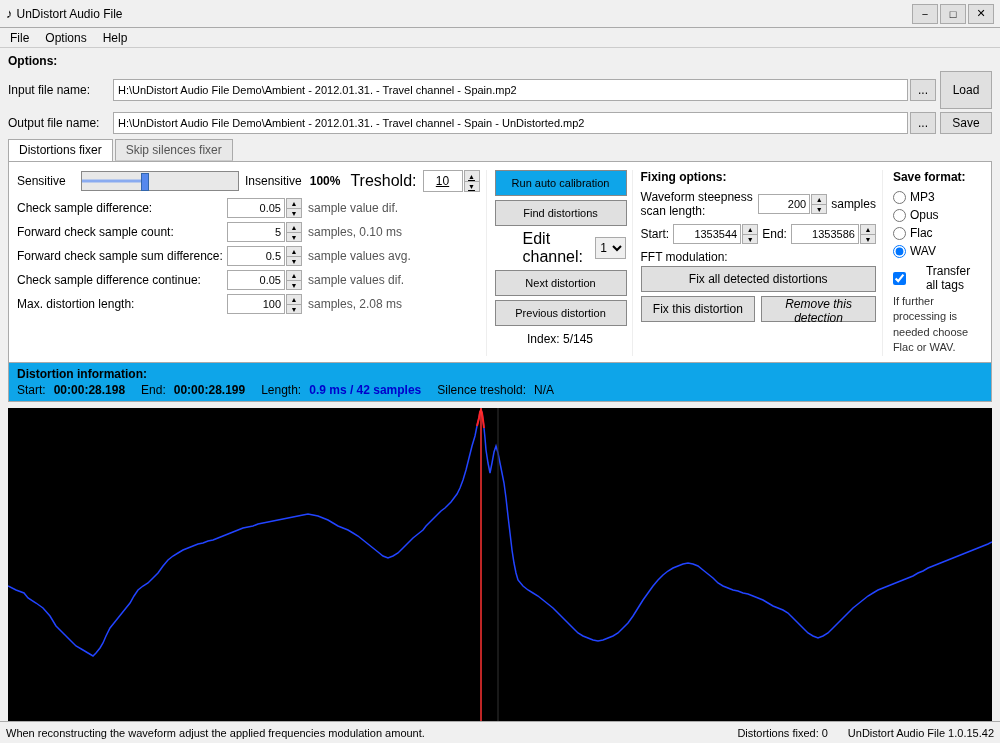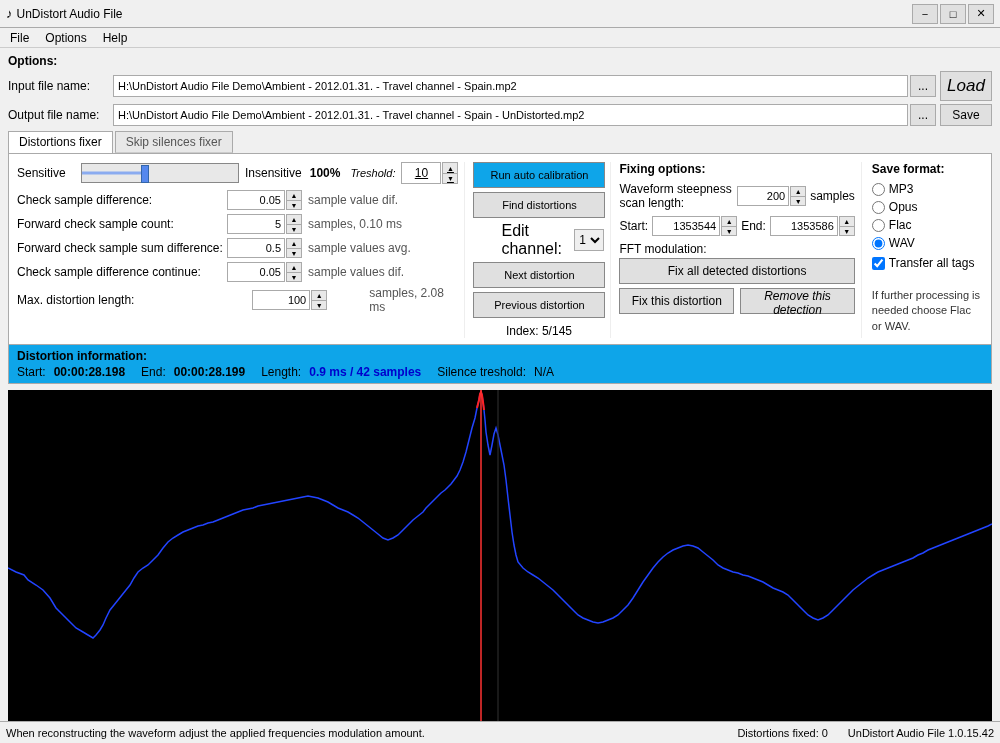--- a/index.html
+++ b/index.html
@@ -26,21 +26,21 @@
 </div>
 
 <div style="padding:6px 8px; background:#f0f0f0;">
 
   <div style="font-size:12px; font-weight:bold; margin-bottom:3px;">Options:</div>
 
   <div style="display:flex; align-items:center; margin-bottom:3px;">
     <span style="width:105px; font-size:12px;">Input file name:</span>
     <input type="text" style="flex: 1 1 0%; height: 22px; border: 1px solid rgb(170, 170, 170); padding: 1px 4px; font-size: 11px; background: white;" value="H:\UnDistort Audio File Demo\Ambient - 2012.01.31. - Travel channel - Spain.mp2">
     <button style="width:26px;height:22px;background:#e0e0e0;border:1px solid #aaa;margin-left:2px;cursor:pointer;font-size:12px;">...</button>
-    <button style="width:52px;height:30px;background:#e0e0e0;border:1px solid #aaa;margin-left:4px;cursor:pointer;font-size:17px;font-style:italic;">Load</button>
+    <button style="width:52px;height:38px;background:#e0e0e0;border:1px solid #aaa;margin-left:4px;cursor:pointer;font-size:12px;">Load</button>
   </div>
 
   <div style="display:flex; align-items:center; margin-bottom:5px;">
     <span style="width:105px; font-size:12px;">Output file name:</span>
     <input type="text" style="flex: 1 1 0%; height: 22px; border: 1px solid rgb(170, 170, 170); padding: 1px 4px; font-size: 11px; background: white;" value="H:\UnDistort Audio File Demo\Ambient - 2012.01.31. - Travel channel - Spain - UnDistorted.mp2">
     <button style="width:26px;height:22px;background:#e0e0e0;border:1px solid #aaa;margin-left:2px;cursor:pointer;font-size:12px;">...</button>
     <button style="width:52px;height:22px;background:#e0e0e0;border:1px solid #aaa;margin-left:4px;cursor:pointer;font-size:12px;">Save</button>
   </div>
 
   <div style="display:flex;">
@@ -53,21 +53,21 @@
     <div style="flex:1;">
 
       <div style="display:flex; align-items:center; margin-bottom:6px; gap:6px;">
         <span style="width:58px; font-size:12px;">Sensitive</span>
         <div style="width:158px; height:20px; border:1px solid #888; background:#e8e8e8; position:relative; display:inline-block;">
           <div style="height:3px; background:#8aabf0; width:40%; position:absolute; top:50%; transform:translateY(-50%);"></div>
           <div style="width:8px; height:18px; background:#5588ee; border:1px solid #3366aa; position:absolute; left:38%; top:1px; cursor:pointer;"></div>
         </div>
         <span style="font-size:12px;">Insensitive</span>
         <span style="font-size:12px; font-weight:bold; margin-left:2px;">100%</span>
-        <span style="font-size:11px; margin-left:4px;font-style:italic;">Treshold:</span>
+        <span style="font-size:16px; margin-left:4px;">Treshold:</span>
         <div style="display:flex; align-items:center;text-decoration:underline;">
           <input type="text" style="width: 40px; height: 22px; border: 1px solid rgb(170, 170, 170); text-align: center; font-size: 12px;" value="10">
           <div style="display:flex; flex-direction:column; margin-left:1px;">
             <button style="width:16px;height:11px;background:#e8e8e8;border:1px solid #aaa;border-bottom:none;cursor:pointer;font-size:7px;line-height:1;padding:0;display:flex;align-items:center;justify-content:center;">▲</button>
             <button style="width:16px;height:11px;background:#e8e8e8;border:1px solid #aaa;cursor:pointer;font-size:7px;line-height:1;padding:0;display:flex;align-items:center;justify-content:center;">▼</button>
           </div>
         </div>
       </div>
 
       <div style="display:flex; align-items:center; margin-bottom:4px;">
@@ -111,21 +111,21 @@
         <div style="display:flex; align-items:center;">
           <input type="text" style="width: 58px; height: 20px; border: 1px solid rgb(170, 170, 170); padding: 1px 3px; font-size: 11px; text-align: right;" value="0.05">
           <div style="display:flex;flex-direction:column;margin-left:1px;">
             <button style="width:16px;height:10px;background:#e8e8e8;border:1px solid #aaa;border-bottom:none;cursor:pointer;font-size:7px;padding:0;display:flex;align-items:center;justify-content:center;">▲</button>
             <button style="width:16px;height:10px;background:#e8e8e8;border:1px solid #aaa;cursor:pointer;font-size:7px;padding:0;display:flex;align-items:center;justify-content:center;">▼</button>
           </div>
         </div>
         <span style="margin-left:6px;font-size:12px;color:#555;">sample values dif.</span>
       </div>
 
-      <div style="display:flex; align-items:center; margin-bottom:4px;gap:36px;">
+      <div style="display:flex; align-items:center; margin-bottom:4px;">
         <span style="width:210px; font-size:12px;">Max. distortion length:</span>
         <div style="display:flex; align-items:center;">
           <input type="text" style="width: 58px; height: 20px; border: 1px solid rgb(170, 170, 170); padding: 1px 3px; font-size: 11px; text-align: right;" value="100">
           <div style="display:flex;flex-direction:column;margin-left:1px;">
             <button style="width:16px;height:10px;background:#e8e8e8;border:1px solid #aaa;border-bottom:none;cursor:pointer;font-size:7px;padding:0;display:flex;align-items:center;justify-content:center;">▲</button>
             <button style="width:16px;height:10px;background:#e8e8e8;border:1px solid #aaa;cursor:pointer;font-size:7px;padding:0;display:flex;align-items:center;justify-content:center;">▼</button>
           </div>
         </div>
         <span style="margin-left:6px;font-size:12px;color:#555;">samples, 2.08 ms</span>
       </div>
@@ -209,21 +209,21 @@
         <span style="font-size:12px;">Opus</span>
       </div>
       <div style="display:flex; align-items:center; margin-bottom:4px; gap:4px;">
         <input type="radio" name="saveformat" style="">
         <span style="font-size:12px;">Flac</span>
       </div>
       <div style="display:flex; align-items:center; margin-bottom:6px; gap:4px;">
         <input type="radio" name="saveformat" checked="" style="">
         <span style="font-size:12px;">WAV</span>
       </div>
-      <div style="display:flex; align-items:center; margin-bottom:18px; gap:4px;">
+      <div style="display:flex; align-items:center; margin-bottom:2px; gap:20px;">
         <input type="checkbox" checked="" style="">
         <span style="font-size:12px;">Transfer all tags</span>
       </div>
       <div style="font-size:11px; color:#333; line-height:1.4;">If further processing is needed choose Flac or WAV.</div>
     </div>
 
   </div>
 
   <div style="background:#0ea5e9; border:1px solid #aaa; border-top:none; padding:4px 8px;">
     <div style="font-weight:bold; font-size:12px; margin-bottom:2px;">Distortion information:</div>

